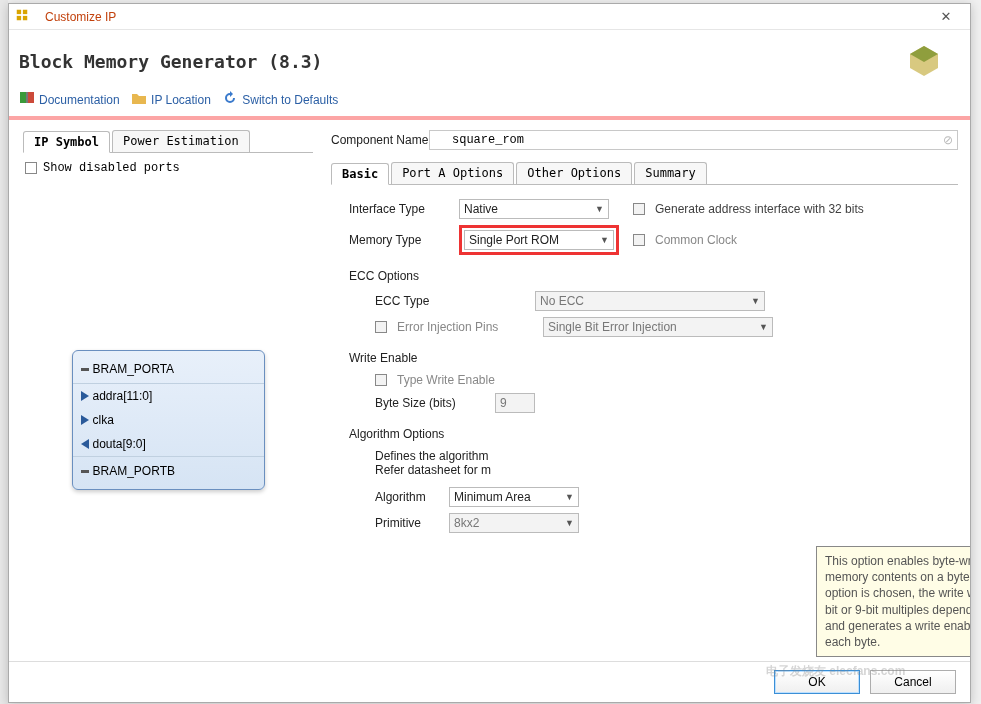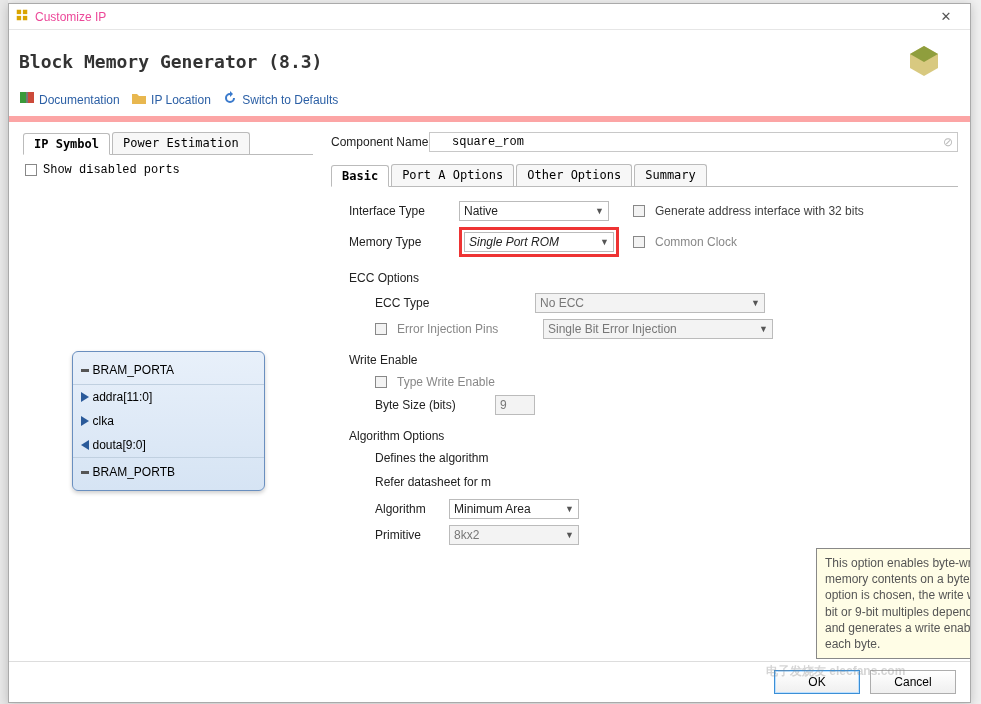--- a/index.html
+++ b/index.html
@@ -1,26 +1,26 @@
 <!DOCTYPE html>
 <html><head>
 <meta charset="utf-8">
 <style>
 * { box-sizing: border-box; font-family: "Microsoft YaHei", "SimSun", sans-serif; font-size: 12px; }
 body { margin: 0; background: #f0f0f0; width: 981px; height: 704px; overflow: hidden; position: relative; }
 .window { position: absolute; left: 8px; top: 3px; width: 963px; height: 700px; background: #fff; border: 1px solid #aaa; box-shadow: 0 2px 10px rgba(0,0,0,0.2); display:flex; flex-direction:column;}
 .titlebar { height: 26px; background: #fff; border-bottom: 1px solid #e6e6e6; display: flex; align-items: center; padding: 0 6px; }
 .titlebar .appicon svg { width:14px; height:14px; }
-.titlebar .title { margin-left: 6px; color: #ec4899; }
+.titlebar .title { margin-left: 16px; color: #c2410c; }
 .titlebar .spacer { flex: 1; }
 .titlebar .winbtn { width: 36px; height: 24px; display:flex; align-items:center; justify-content:center; color:#555; font-size:13px;}
 .header { padding: 14px 10px 8px 10px; display:flex; align-items:center; }
 .header-title { font-family: "SimSun", monospace; font-size: 18px; font-weight: bold; color:#333;}
 .header .logo { margin-left:auto; margin-right:20px;}
-.toolbar { padding: 4px 10px 8px 10px; border-bottom:6px solid #fca5a5;}
+.toolbar { padding: 4px 10px 8px 10px; border-bottom:4px solid #fca5a5;}
 .tb-link { display:inline-flex; align-items:center; margin-right:8px; color:#2b5fa5; cursor:pointer;}
 .tb-link .ico { width:16px; display:inline-block; margin-right:4px;}
 .body { flex:1; display:flex; padding: 10px 12px 4px 14px; gap: 18px; overflow:hidden;}
 .leftpane { width: 290px; display:flex; flex-direction:column;}
 .tabs { display:flex; }
 .tab { border:1px solid #bbb; border-bottom:none; background:#f7f7f7; padding:3px 10px; margin-right:2px; border-radius:3px 3px 0 0; font-family:"SimSun",monospace; cursor:pointer;}
 .tab.active { background:#fff; border-bottom:1px solid #fff; position:relative; top:1px; font-weight:bold;}
 .tabline { border-top:1px solid #bbb;}
 .chkrow { margin:8px 2px; display:flex; align-items:center;}
 .chk { width:12px; height:12px; border:1px solid #888; margin-right:6px; display:inline-block;}
@@ -37,21 +37,21 @@
 .rightpane { flex:1; display:flex; flex-direction:column; position:relative;}
 .fieldrow { display:flex; align-items:center; margin-bottom:6px; font-family:"SimSun",monospace;}
 .fieldlabel { width:98px; color:#222;}
 .fieldinput { flex:1; border:1px solid #c8c8c8; height:20px; padding:0 22px; background:#fff; display:flex; align-items:center; position:relative;}
 .clearbtn { position:absolute; right:4px; color:#bbb; font-size:12px; }
 .rpanel-tabs { display:flex; margin-top:6px;}
 .rpanel-body { border-top:1px solid #bbb; padding:14px 6px 6px 18px; font-family:"SimSun",monospace; color:#222;}
 .select { display:inline-flex; align-items:center; border:1px solid #bbb; height:20px; background:#fff; padding:0 4px; min-width:140px; position:relative;}
 .select .caret {margin-left:auto; font-size:9px; color:#555;}
 .select.disabled { background:#f3f3f3; color:#777;}
-.hl-red { border:3px solid #e33; padding:2px; display:inline-block;font-style:italic;}
+.hl-red { border:3px solid #e33; padding:2px; display:inline-block;}
 .section-title { margin:14px 0 8px 0;}
 .indent { margin-left:26px;}
 .tooltip { position:absolute; left:485px; top:416px; width:282px; background:#fffde6; border:1px solid #888; padding:6px 8px; font-family:Tahoma,sans-serif; font-size:12px; color:#555; line-height:1.35; z-index:50;}
 .footer { border-top:1px solid #ddd; padding:8px 14px; display:flex; justify-content:flex-end; gap:10px;}
 .btn { min-width:86px; height:24px; border:1px solid #adadad; background:linear-gradient(#fff,#efefef); display:flex; align-items:center; justify-content:center; cursor:pointer;}
 .btn.primary { border-color:#3b8fd6; box-shadow:inset 0 0 0 1px #bde0ff;}
 .watermark { position:absolute; right:35px; bottom:14px; opacity:0.35; pointer-events:none;font-weight:bold;}
 .side-strip { position:absolute; left:0; top:0; width:8px; height:704px; background:#e8e8e8;}
 .mono { font-family:"SimSun","Courier New",monospace;}
 </style>
@@ -215,21 +215,21 @@
           <span style="margin-left:4px;color:#888">Type Write Enable</span>
         </div>
         <div class="indent fieldrow">
           <span style="width:120px">Byte Size (bits)</span>
           <span class="select disabled" style="min-width:40px">
             <span>9</span>
           </span>
         </div>
 
         <div class="section-title">Algorithm Options</div>
-        <div class="indent" style="margin-bottom:10px">Defines the algorithm</div>
+        <div class="indent" style="margin-bottom:0">Defines the algorithm</div>
         <div class="indent" style="margin-bottom:10px">Refer datasheet for m</div>
         <div class="indent fieldrow">
           <span style="width:74px">Algorithm</span>
           <span class="select" style="min-width:130px">
             <span>Minimum Area</span>
               <span class="caret">▼</span>
           </span>
         </div>
         <div class="indent fieldrow">
           <span style="width:74px">Primitive</span>

